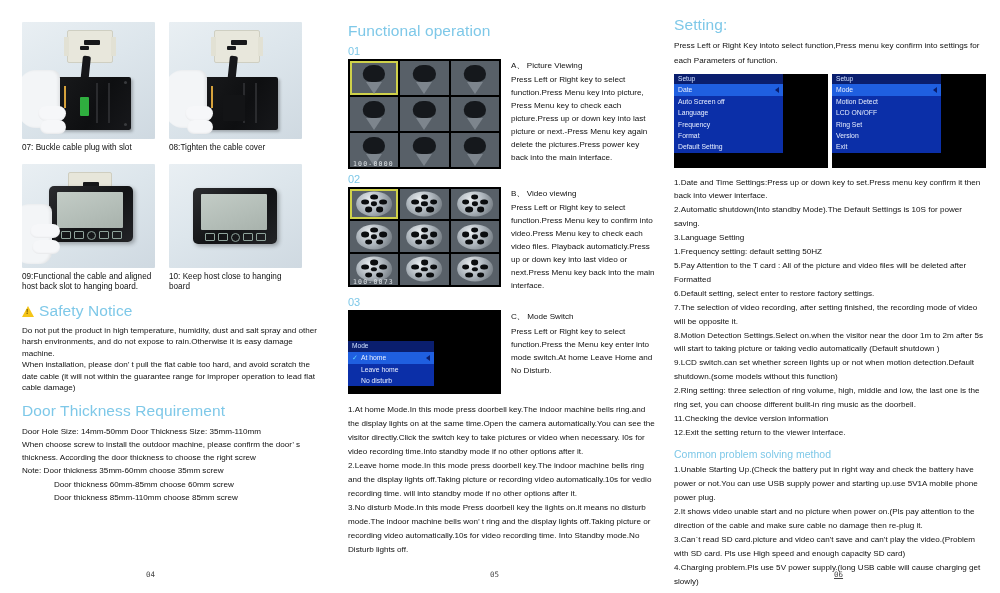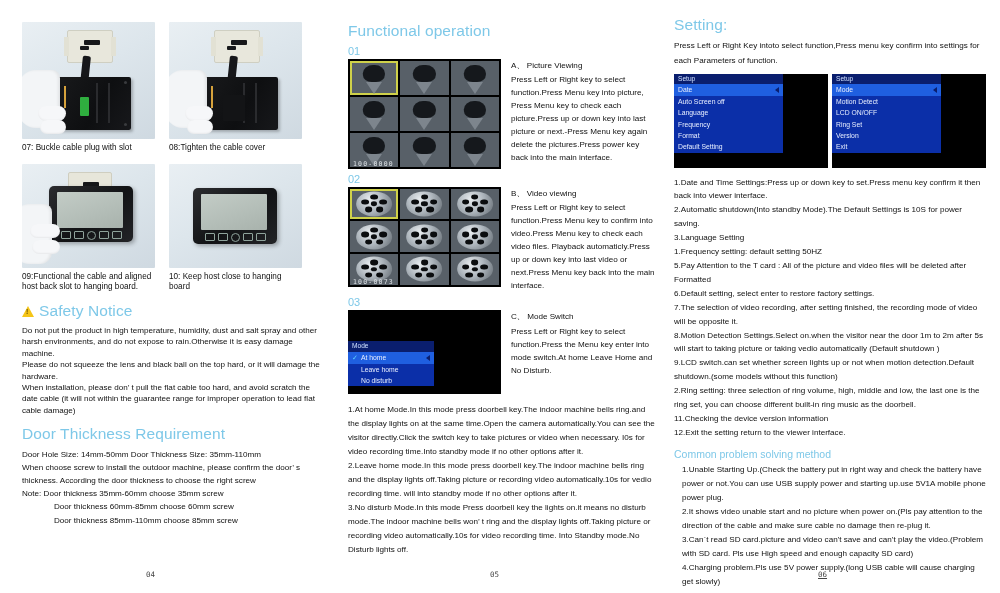--- a/index.html
+++ b/index.html
@@ -225,21 +225,20 @@
         <div class="cap">10: Keep host close to hanging board</div>
       </div>
     </div>
 
     <div class="safety-head">
       <span class="warn-tri"></span>
       <h2 class="heading" style="margin:0;">Safety Notice</h2>
     </div>
     <div class="body-txt">
       <p>Do not put the product in high temperature, humidity, dust and salt spray and other harsh environments, and do not expose to rain.Otherwise it is easy damage machine.</p>
-      <p>Please do not squeeze the lens and black ball on the top hard, or it will damage the hardware.</p>
       <p>When installation, please don’ t pull the flat cable too hard, and avoid scratch the date cable (it will not within the guarantee range for improper operation to lead flat cable damage)</p>
     </div>
 
     <h2 class="heading" style="margin-top:9px;">Door Thickness Requirement</h2>
     <div class="body-txt" style="line-height:1.62;">
       <p>Door Hole Size: 14mm-50mm    Door Thickness Size: 35mm-110mm</p>
       <p>When choose screw to install the outdoor machine, please confirm the door’ s</p>
       <p>thickness. According the door thickness to choose the right screw</p>
       <p>Note:  Door thickness 35mm-60mm    choose 35mm screw</p>
       <p class="note-indent">Door thickness 60mm-85mm    choose 60mm screw</p>
@@ -493,22 +492,22 @@
       <p>6.Default setting, select enter to restore factory settings.</p>
       <p>7.The selection of video recording, after setting finished, the recording mode of video will be opposite it.</p>
       <p>8.Motion Detection Settings.Select on.when the visitor near the door 1m to 2m after 5s will start to taking picture or taking   vedio automatically  (Default shutdown )</p>
       <p>9.LCD switch.can set whether screen lights up or not when motion detection.Default shutdown.(some models without this function)</p>
       <p>2.Ring setting: three selection of ring volume, high, middle and low, the last one is the ring set, you can choose different built-in ring music as the doorbell.</p>
       <p>11.Checking the device version information</p>
       <p>12.Exit the setting  return to the viewer interface.</p>
     </div>
 
     <h3 class="subheading">Common problem solving method</h3>
-    <div class="body-txt" style="line-height:1.72;margin-left:8px;">
+    <div class="body-txt" style="line-height:1.72;">
       <p>1.Unable Starting Up.(Check the battery put in right way and check the battery have power or not.You can use USB supply power and starting up.use 5V1A mobile phone power plug.</p>
       <p>2.It shows video unable start and no picture when power on.(Pls pay attention to the direction of the cable and make sure cable no damage then re-plug it.</p>
       <p>3.Can`t read SD card.picture and video can't save and can't play the video.(Problem with SD card. Pls use High speed and enough capacity SD card)</p>
       <p>4.Charging problem.Pls use 5V power supply.(long USB cable will cause charging get slowly)</p>
     </div>
 
-    <div class="pagenum" style="left:148px;text-decoration:underline;">06</div>
+    <div class="pagenum" style="left:164px;text-decoration:underline;">06</div>
   </div>
 </div>
 
 </body></html>

